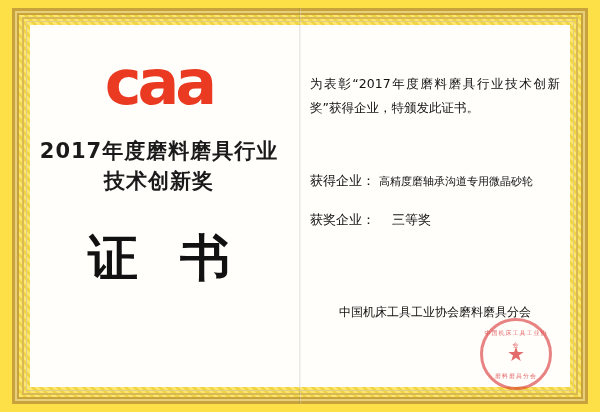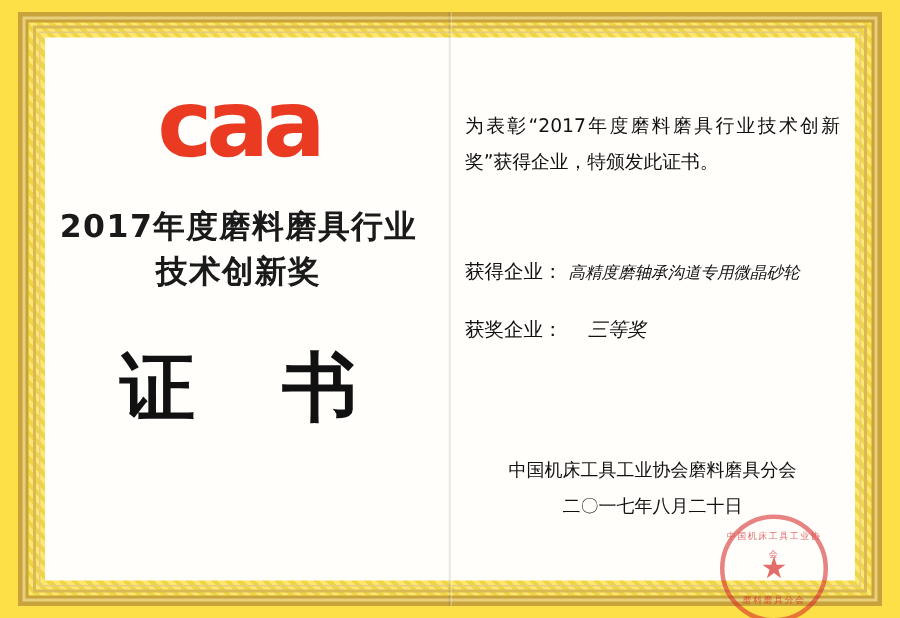--- a/index.html
+++ b/index.html
@@ -88,21 +88,21 @@
   .logo span { display: inline-block; }
   .title-line {
     font-family: "DejaVu Sans", sans-serif;
     font-weight: bold;
     font-size: 21px;
     color: #1a1a1a;
     letter-spacing: 1px;
     line-height: 1.45;
   }
   .big-word {
-    font-family: Liberation Mono, monospace;
+    font-family: Liberation Sans, sans-serif;
     font-weight: bold;
     font-size: 50px;
     color: #111;
     letter-spacing: 14px;
     margin-top: 28px;
     text-indent: 14px;
   }
 
   
   .right-col {
@@ -125,21 +125,20 @@
     font-family: "DejaVu Sans", sans-serif;
   }
   .field-label {
     font-size: 13px;
     white-space: nowrap;
     margin-right: 4px;
   }
   .field-value {
     font-size: 11px;
     line-height: 1.4;
-    font-style: italic;
   }
   .field-value.big {
     font-size: 13px;
     margin-left: 13px;
   }
   .signer {
     margin-top: 50px;
     font-family: "DejaVu Sans", sans-serif;
     font-size: 12px;
     text-align: center;
@@ -210,21 +209,20 @@
     </div>
     <div class="field-row">
       <span class="field-label">获奖企业：</span>
       <span class="field-value big">三等奖</span>
     </div>
     <div class="field-row">
     </div>
 
     <div class="signer">
       <div>中国机床工具工业协会磨料磨具分会</div>
-      <div>二〇一七年八月二十日</div>
       <div class="seal">
         <div class="seal-text-top">中国机床工具工业协会</div>
         <div class="star">★</div>
         <div class="seal-text-bottom">磨料磨具分会</div>
       </div>
     </div>
   </div>
 </div>
 
 </body></html>

